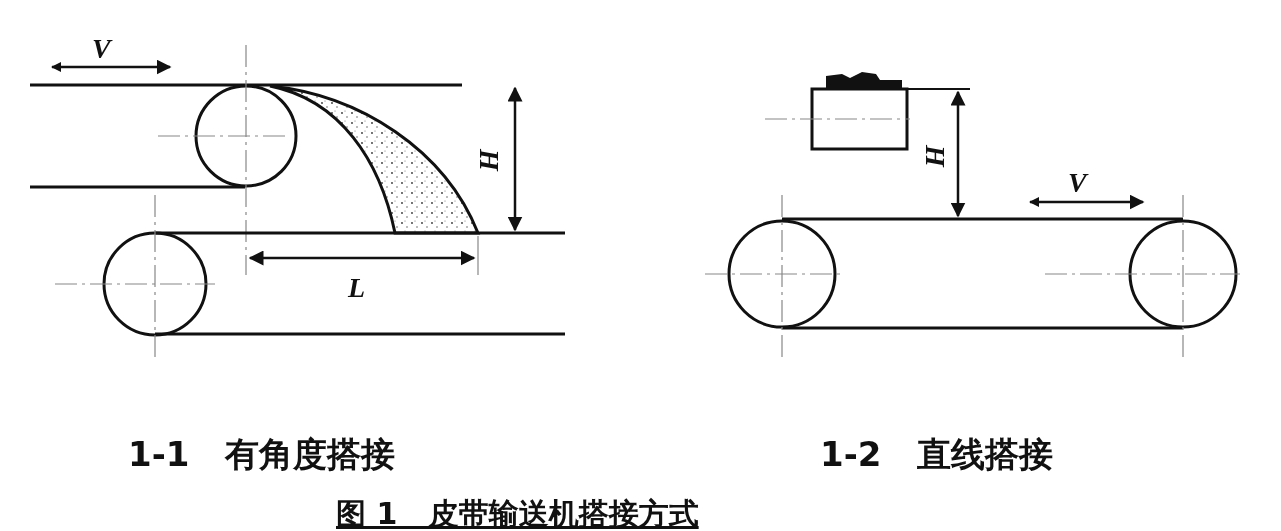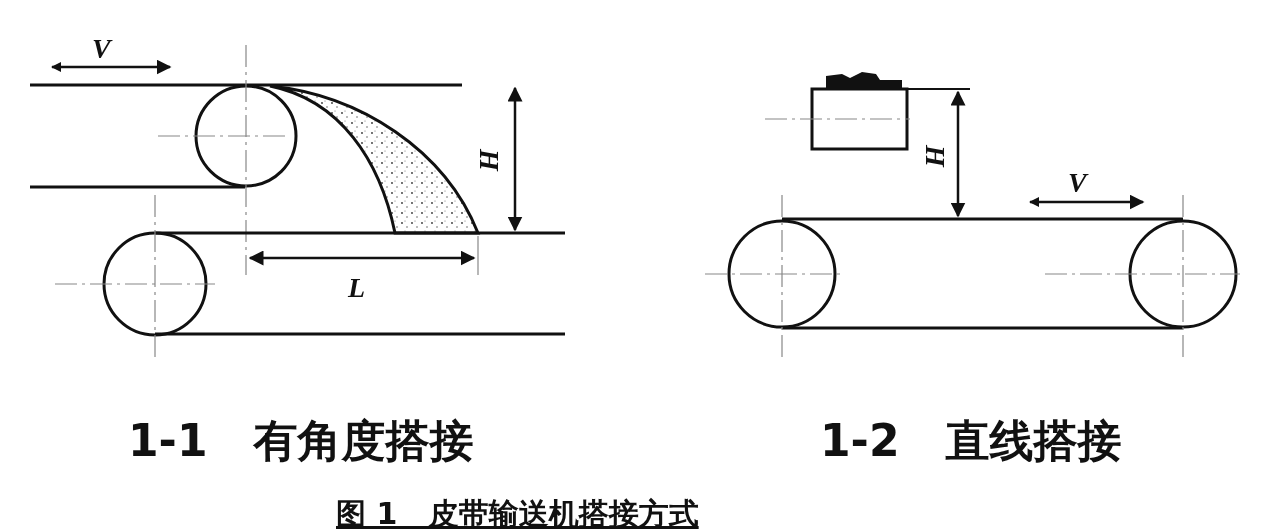--- a/index.html
+++ b/index.html
@@ -1,20 +1,20 @@
 <!DOCTYPE html>
 <html><head>
   <meta charset="utf-8">
   <style>
     html, body { margin: 0; padding: 0; background: #ffffff; }
     body { width: 1281px; height: 531px; position: relative; overflow: hidden; }
     .canvas { position: absolute; left: 0; top: 0; width: 1281px; height: 531px; }
     .lbl-it { font-family: "Liberation Serif", serif; font-style: italic; font-weight: bold; font-size: 28px; fill: #111; }
     .cap { position: absolute; font-family: "DejaVu Sans", sans-serif; font-weight: bold; color: #111; white-space: pre; }
-    .cap-sub { font-size: 44px; top: 412px; }
+    .cap-sub { font-size: 34px; top: 432px; }
     .cap-main { font-size: 30px; top: 494px; text-decoration: underline; }
   </style>
 </head>
 <body>
 
 <svg class="canvas" viewBox="0 0 1281 531" xmlns="http://www.w3.org/2000/svg">
   <defs>
     <marker id="ah" viewBox="0 0 10 10" refX="9" refY="5" markerWidth="6" markerHeight="6" orient="auto-start-reverse">
       <path d="M0,0 L10,5 L0,10 z" fill="#111"></path>
     </marker>

